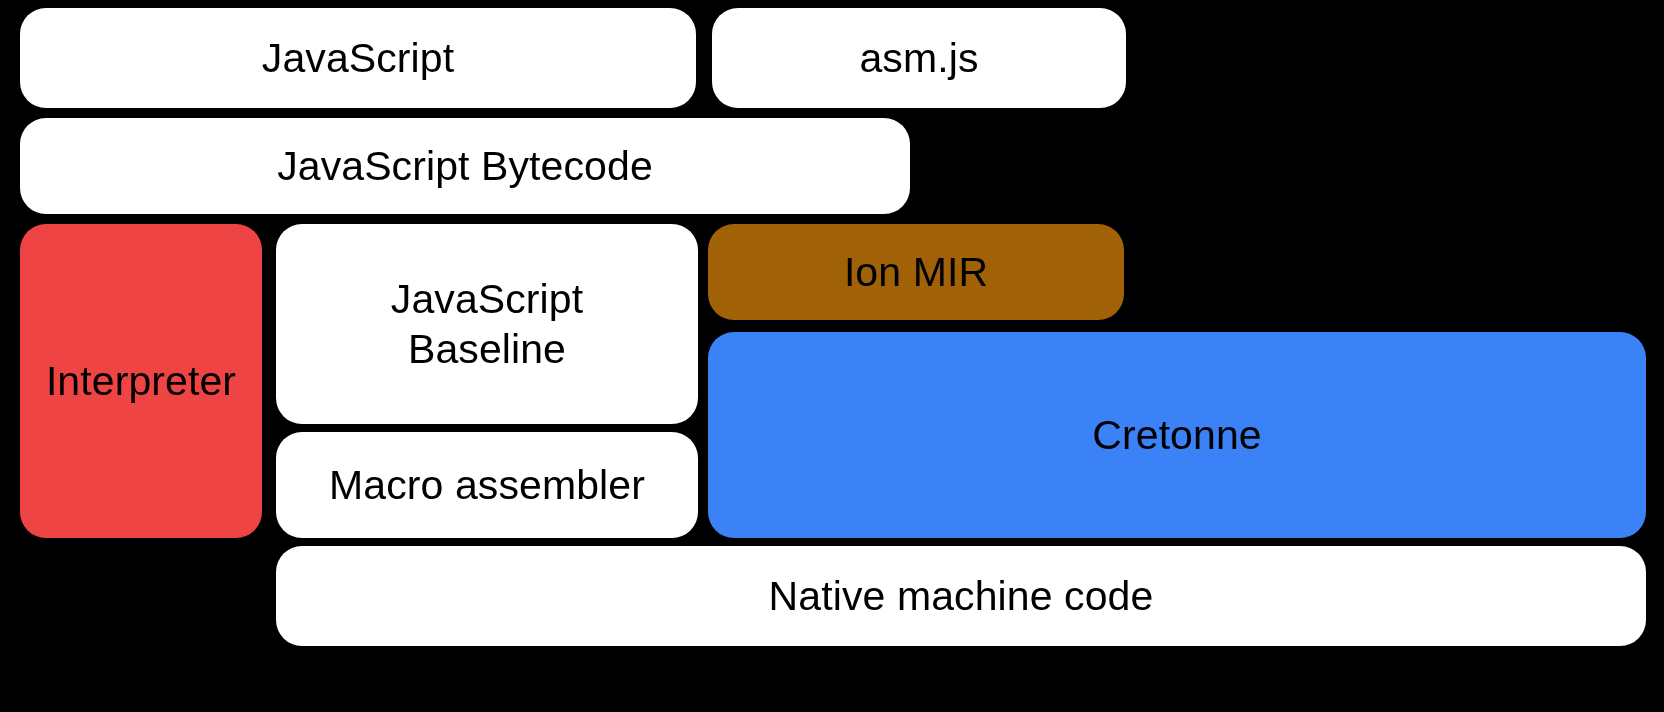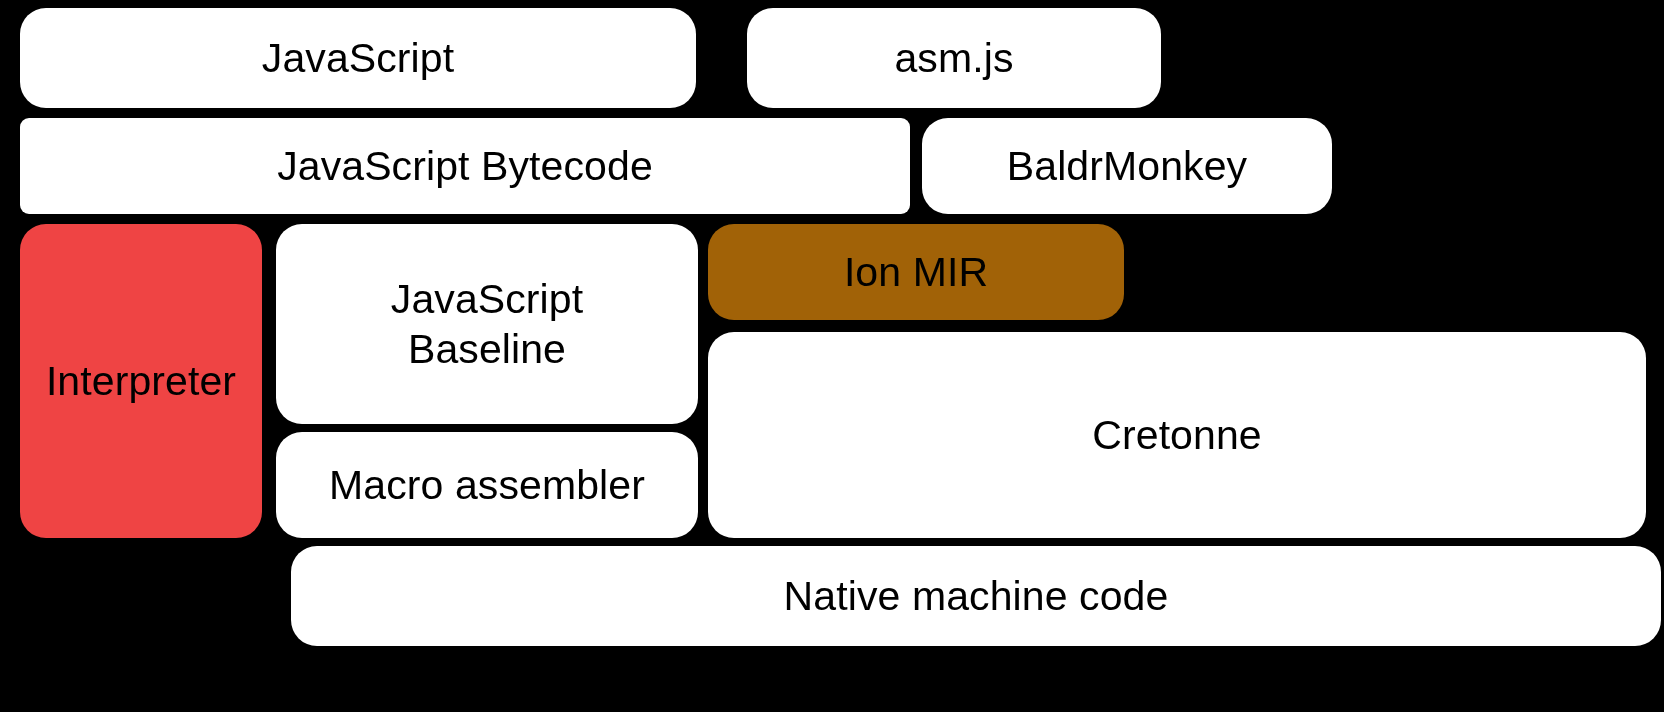--- a/index.html
+++ b/index.html
@@ -29,51 +29,50 @@
     font-size: 41px;
     line-height: 1.22;
     font-weight: 400;
     letter-spacing: 0.1px;
     white-space: pre-line;
     user-select: none;
   }
   .fill-white  { background: #FFFFFF; }
   .fill-gray   { background: #ef4444; }
   .fill-green  { background: #a16207; }
-  .fill-pink   { background: #ffffff; }
+  .fill-pink   { background: #3b82f6; }
 
   
   #n-javascript      { left: 20px;   top: 8px;   width: 676px; height: 100px; }
-  #n-asmjs           { left: 747px;  top: 8px;   width: 414px; height: 100px; }
+  #n-asmjs           { left: 712px;  top: 8px;   width: 414px; height: 100px; }
   #n-wasm            { left: 1132px; top: 8px;   width: 514px; height: 100px; }
   
-  #n-js-bytecode     { left: 20px;   top: 118px; width: 890px; height: 96px; border-radius: 9px;  }
+  #n-js-bytecode     { left: 20px;   top: 118px; width: 890px; height: 96px;  }
   #n-baldrmonkey     { left: 922px;  top: 118px; width: 410px; height: 96px;  }
   
   #n-interpreter     { left: 20px;   top: 224px; width: 242px; height: 314px; }
   #n-js-baseline     { left: 276px;  top: 224px; width: 422px; height: 200px; }
   #n-macro-assembler { left: 276px;  top: 432px; width: 422px; height: 106px; }
   #n-ion-mir         { left: 708px;  top: 224px; width: 416px; height: 96px;  }
   #n-cretonne        { left: 708px;  top: 332px; width: 938px; height: 206px; }
   
-  #n-native-code     { left: 276px;  top: 546px; width: 1370px; height: 100px; margin-left: 15px; }
+  #n-native-code     { left: 276px;  top: 546px; width: 1370px; height: 100px; }
 </style>
 </head>
 <body>
 
 <div id="diagram">
 
   <div class="node fill-white" id="n-javascript">JavaScript</div>
 
   <div class="node fill-white" id="n-asmjs">asm.js</div>
 
 
   <div class="node fill-white" id="n-js-bytecode">JavaScript Bytecode</div>
 
-  <div class="node fill-white" id="n-baldrmonkey">BaldrMonkey</div>
 
   <div class="node fill-gray" id="n-interpreter">Interpreter</div>
 
   <div class="node fill-white" id="n-js-baseline">JavaScript
 Baseline</div>
 
   <div class="node fill-white" id="n-macro-assembler">Macro assembler</div>
 
   <div class="node fill-green" id="n-ion-mir">Ion MIR</div>
 

